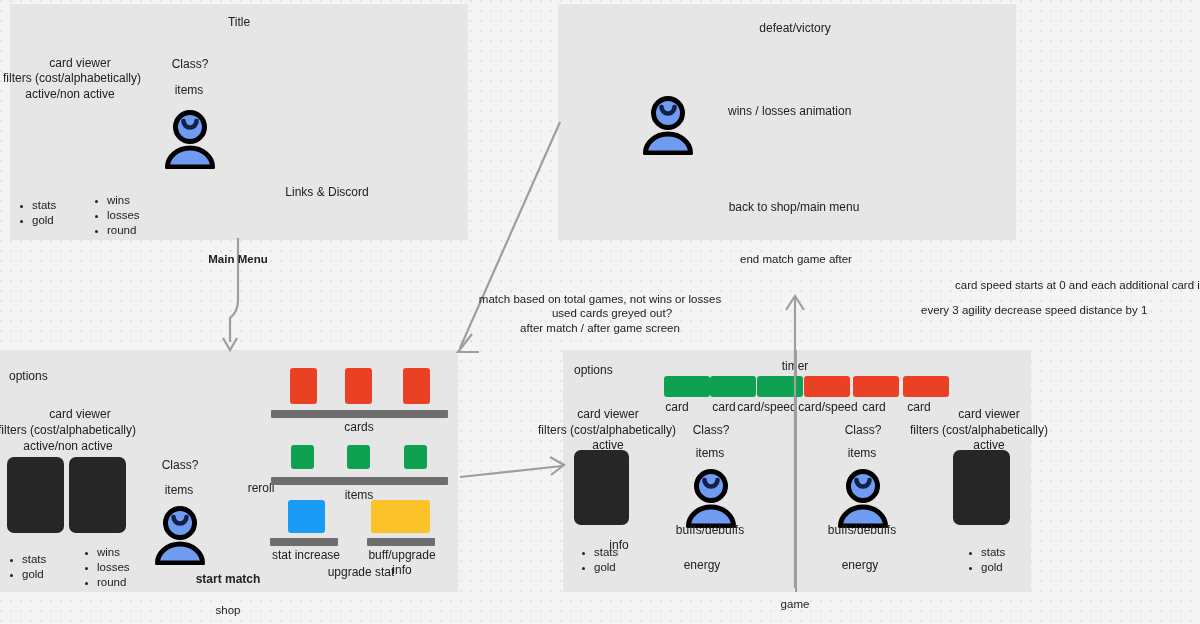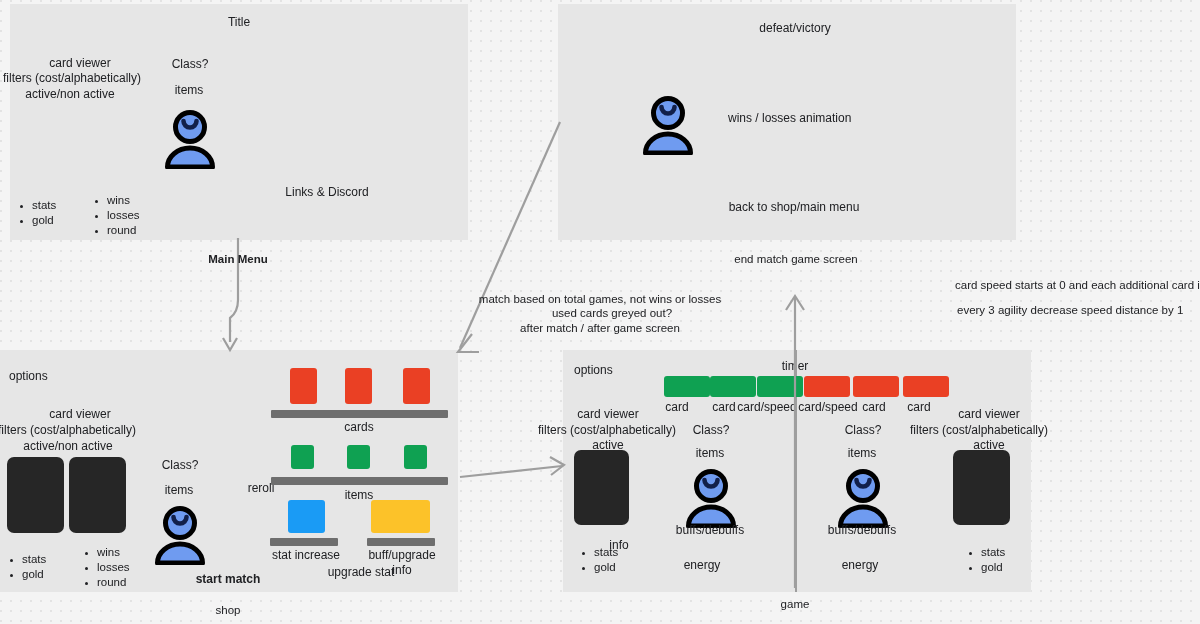--- a/index.html
+++ b/index.html
@@ -66,21 +66,21 @@
   <div class="t tc" style="left:237px;top:17px;">defeat/victory</div>
 
   <div class="avatar" style="left:84px;top:91px;width:52px;height:60px;">
     <svg viewBox="0 0 52 60" width="52" height="60">
       <circle cx="26" cy="18" r="14.5" fill="#6f9bf0" stroke="#000" stroke-width="5"></circle>
       <path d="M19.5 12 a6.5 6.5 0 0 0 13 0" fill="none" stroke="#12204a" stroke-width="4.6" stroke-linecap="round"></path>
       <path d="M3.5 58 a22.5 19 0 0 1 45 0 z" fill="#6f9bf0" stroke="#000" stroke-width="5" stroke-linejoin="round"></path>
     </svg>
   </div>
 
-  <div class="t" style="left:170px;top:107px;">wins / losses animation</div>
+  <div class="t" style="left:170px;top:100px;">wins / losses animation</div>
   <div class="t tc" style="left:236px;top:196px;">back to shop/main menu</div>
 </div>
 
 <div class="panel" style="left:0px;top:350px;width:458px;height:242px;">
   <div class="t" style="left:9px;top:19px;">options</div>
 
   <div class="t tc" style="left:80px;top:57px;">card viewer</div>
   <div class="t tc" style="left:67px;top:73px;">filters (cost/alphabetically)</div>
   <div class="t tc" style="left:68px;top:89px;">active/non active</div>
 
@@ -218,22 +218,22 @@
   <path d="M2 22 L104 11" fill="none" stroke="#9e9e9e" stroke-width="2.2"></path>
   <path d="M92 2 L106 10 L93 20" fill="none" stroke="#9e9e9e" stroke-width="2.2"></path>
 </svg>
 
 <svg class="arrow" style="left:780px;top:290px;width:30px;height:300px;" viewBox="0 0 30 300">
   <path d="M15 8 L15 298" fill="none" stroke="#9e9e9e" stroke-width="2.2"></path>
   <path d="M6 20 L15 6 L24 20" fill="none" stroke="#9e9e9e" stroke-width="2.2"></path>
 </svg>
 
 <div class="lbl-note tc" style="left:238px;top:251px;transform:translateX(-50%);font-weight:bold;">Main Menu</div>
-<div class="lbl-note tc" style="left:796px;top:251px;transform:translateX(-50%);">end match game screen</div>
+<div class="lbl-note tc" style="left:796px;top:251px;transform:translateX(-50%);">end match game after</div>
 <div class="lbl-note tc" style="left:228px;top:602px;transform:translateX(-50%);">shop</div>
 <div class="lbl-note tc" style="left:795px;top:596px;transform:translateX(-50%);">game</div>
 
 <div class="lbl-note tc" style="left:600px;top:291px;transform:translateX(-50%);">match based on total games, not wins or losses</div>
 <div class="lbl-note tc" style="left:612px;top:305px;transform:translateX(-50%);">used cards greyed out?</div>
 <div class="lbl-note tc" style="left:600px;top:320px;transform:translateX(-50%);text-align:center;">after match / after game screen</div>
 
 <div class="lbl-note" style="left:955px;top:277px;">card speed starts at 0 and each additional card is a 3</div>
-<div class="lbl-note" style="left:957px;top:302px;">every 3 agility decrease speed distance by 1</div>
+<div class="lbl-note" style="left:921px;top:302px;">every 3 agility decrease speed distance by 1</div>
 
 </body></html>

